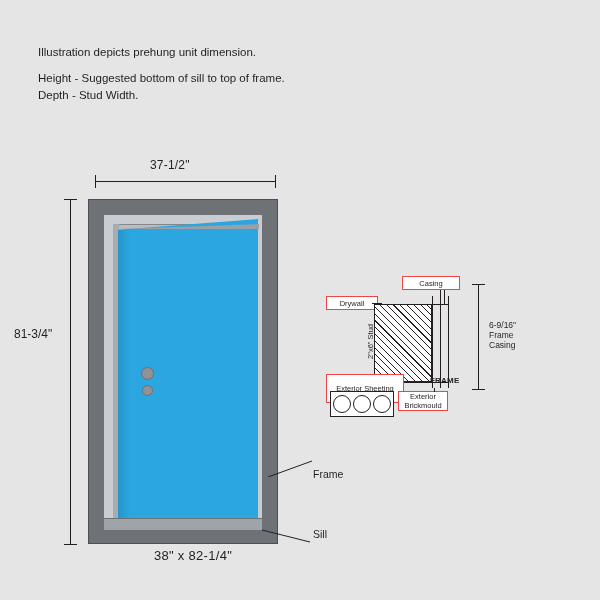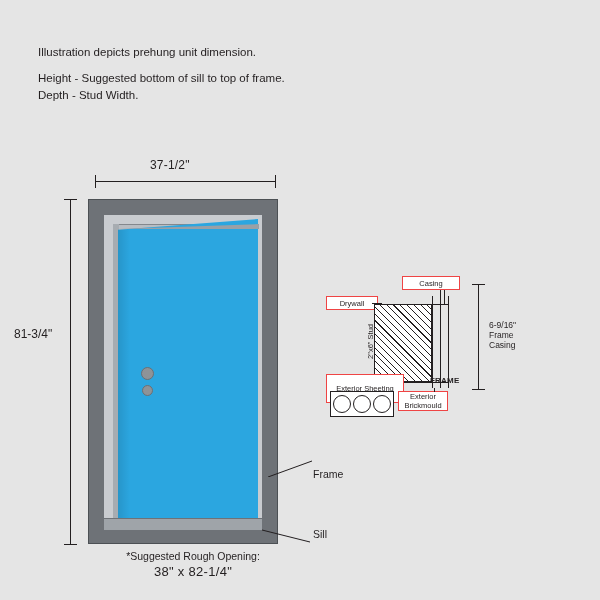--- a/index.html
+++ b/index.html
@@ -349,21 +349,20 @@
     <line x1="0" y1="22" x2="44" y2="6" stroke="#231f20" stroke-width="1"></line>
   </svg>
   <div class="callout-label lbl-frame">Frame</div>
 
   <svg class="door-outline" style="left:262px; top:528px; width:54px; height:18px;" viewBox="0 0 54 18">
     <line x1="0" y1="2" x2="48" y2="14" stroke="#231f20" stroke-width="1"></line>
   </svg>
   <div class="callout-label lbl-sill">Sill</div>
 
   <div class="note">
-    <div>*Suggested Rough Opening:</div>
     <div class="big">38" x 82-1/4"</div>
   </div>
 
   <div class="detail">
 
     <div class="d-box" style="left:76px; top:4px; width:58px; height:14px;">
       <span>Casing</span>
     </div>
     <div class="d-line" style="left:118px; top:18px; width:1px; height:14px;"></div>
 

